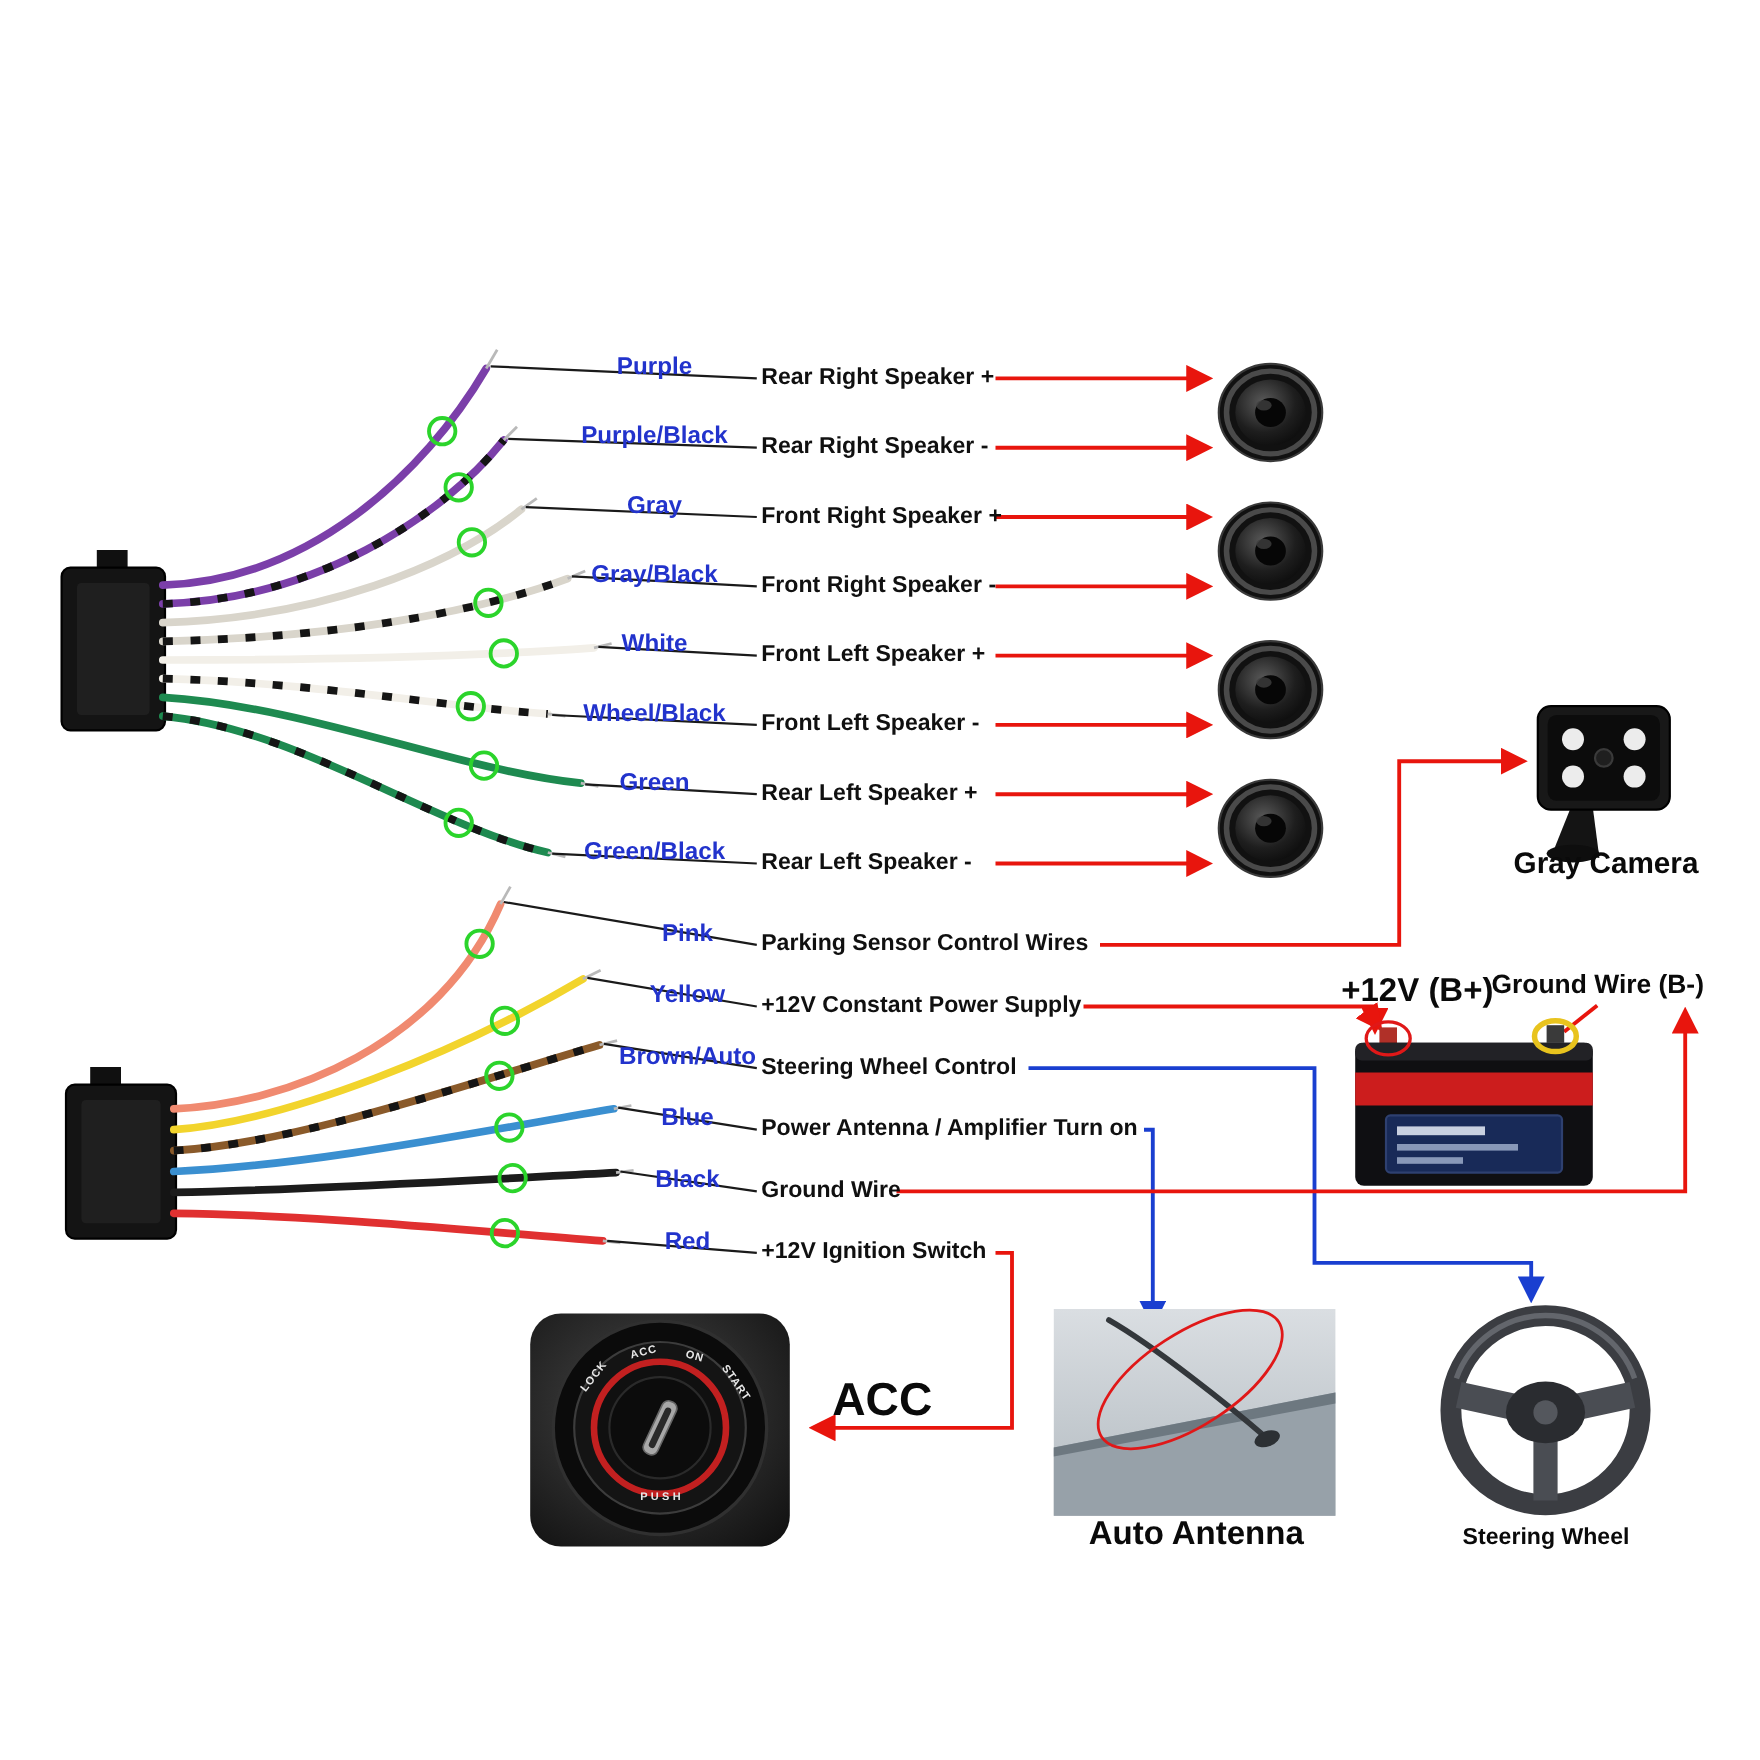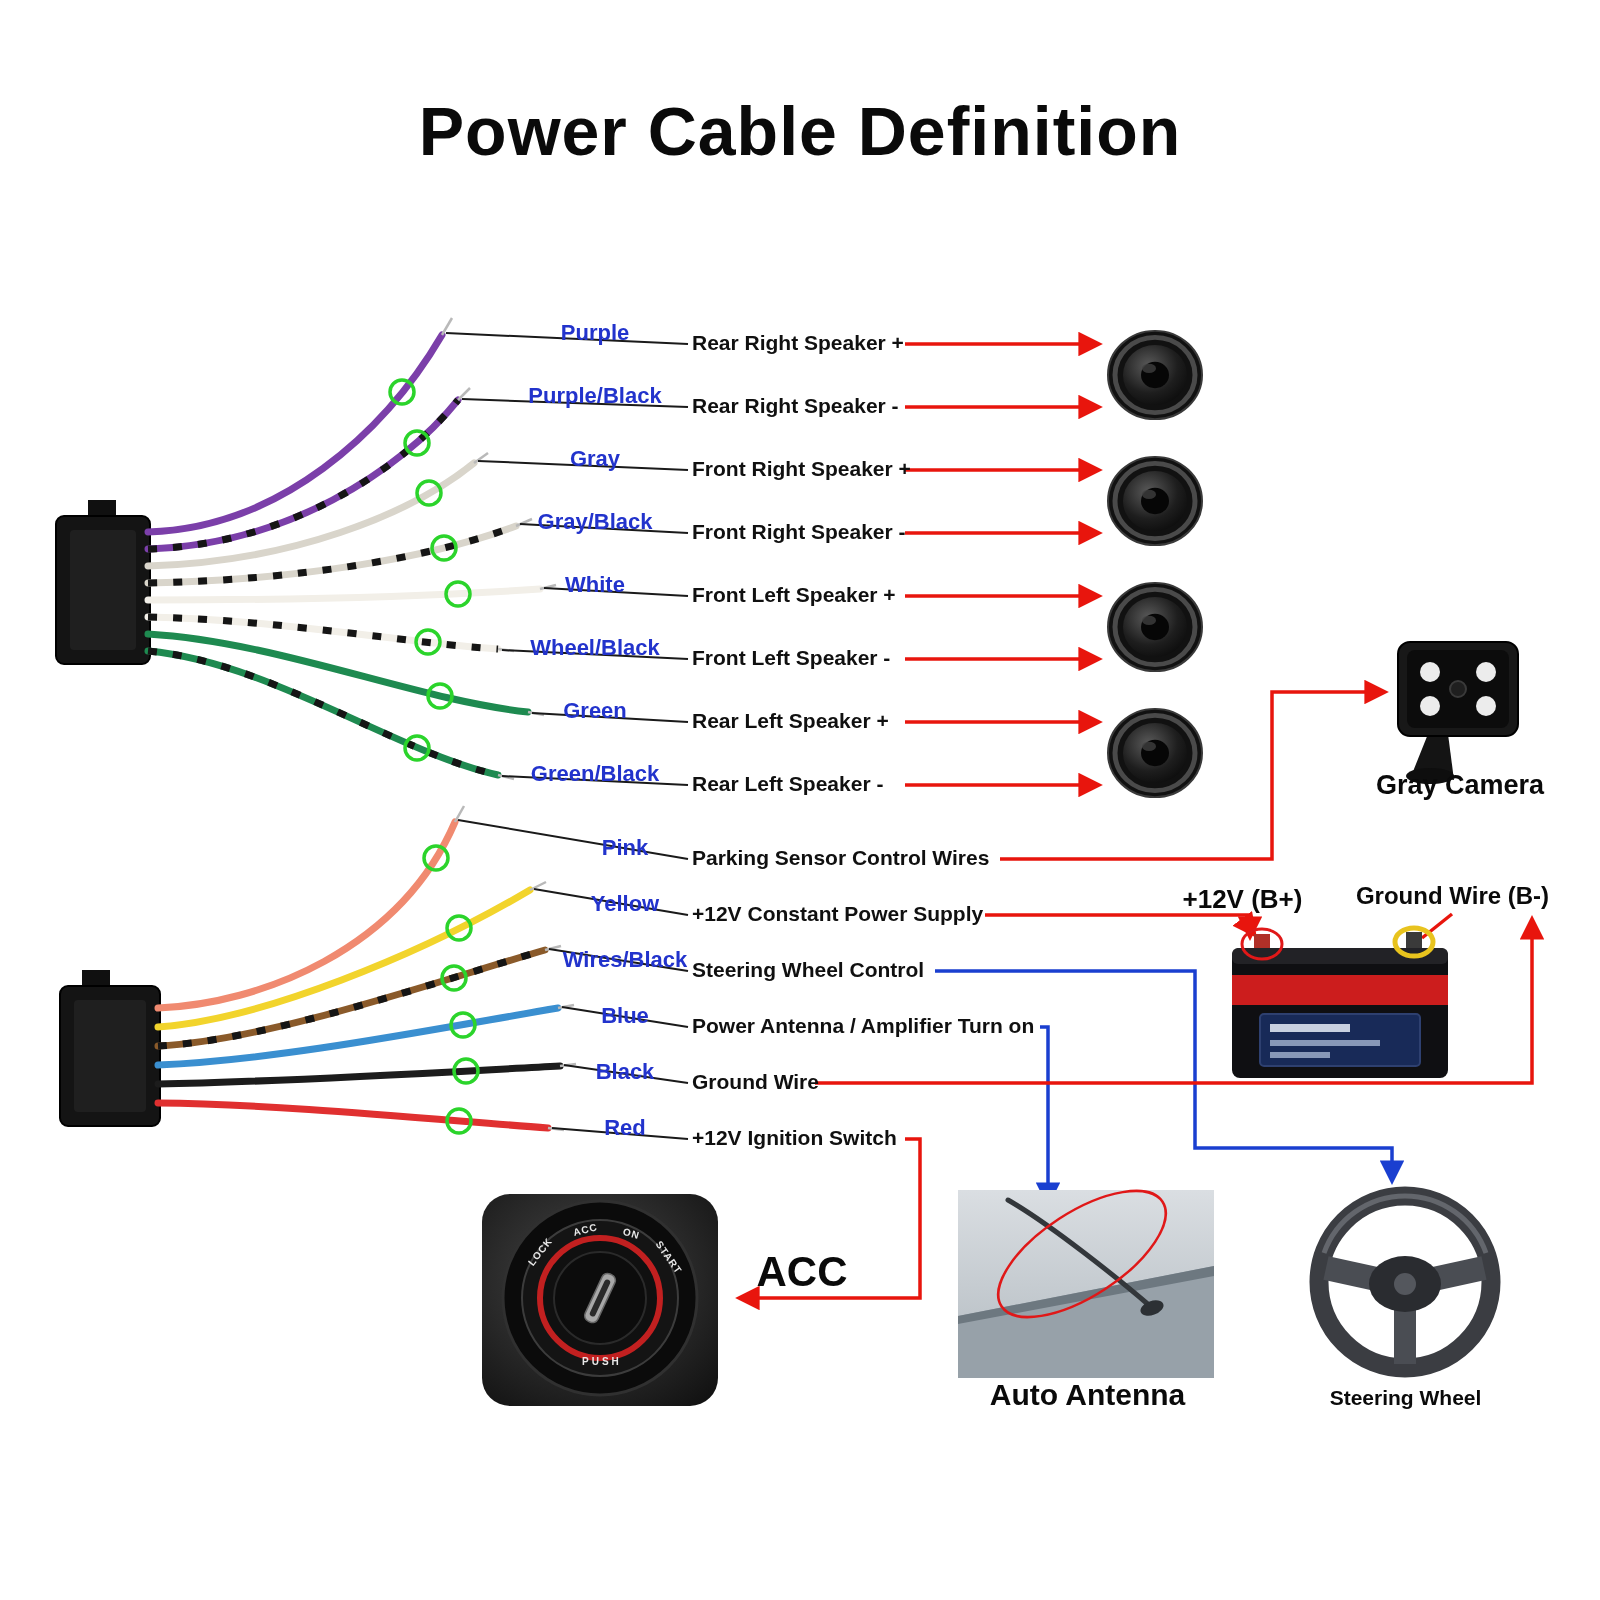--- a/index.html
+++ b/index.html
@@ -224,21 +224,20 @@
       <circle cx="1405" cy="1282" r="86" fill="none" stroke="#3b3d42" stroke-width="19"></circle>
       <path d="M1324 1253 A86 86 0 0 1 1486 1253" fill="none" stroke="#63666c" stroke-width="5"></path>
       <line x1="1326" y1="1268" x2="1390" y2="1282" stroke="#4a4d53" stroke-width="24"></line>
       <line x1="1484" y1="1268" x2="1420" y2="1282" stroke="#4a4d53" stroke-width="24"></line>
       <line x1="1405" y1="1300" x2="1405" y2="1364" stroke="#4a4d53" stroke-width="22"></line>
       <ellipse cx="1405" cy="1284" rx="36" ry="28" fill="#2a2c30"></ellipse>
       <circle cx="1405" cy="1284" r="11" fill="#54575d"></circle>
     </g>
   </svg>
 
-  <div class="title">Power Cable Definition</div>
 
   <div class="wire-color" style="top:320px">Purple</div>
   <div class="wire-func" style="top:331px">Rear Right Speaker +</div>
   <div class="wire-color" style="top:383px">Purple/Black</div>
   <div class="wire-func" style="top:394px">Rear Right Speaker -</div>
   <div class="wire-color" style="top:446px">Gray</div>
   <div class="wire-func" style="top:457px">Front Right Speaker +</div>
   <div class="wire-color" style="top:509px">Gray/Black</div>
   <div class="wire-func" style="top:520px">Front Right Speaker -</div>
   <div class="wire-color" style="top:572px">White</div>
@@ -247,31 +246,31 @@
   <div class="wire-func" style="top:646px">Front Left Speaker -</div>
   <div class="wire-color" style="top:698px">Green</div>
   <div class="wire-func" style="top:709px">Rear Left Speaker +</div>
   <div class="wire-color" style="top:761px">Green/Black</div>
   <div class="wire-func" style="top:772px">Rear Left Speaker -</div>
 
   <div class="wire-color b" style="top:835px">Pink</div>
   <div class="wire-func" style="top:846px">Parking Sensor Control Wires</div>
   <div class="wire-color b" style="top:891px">Yellow</div>
   <div class="wire-func" style="top:902px">+12V Constant Power Supply</div>
-  <div class="wire-color b" style="top:947px">Wires/Black</div>
+  <div class="wire-color b" style="top:947px">Brown/Auto</div>
   <div class="wire-func" style="top:958px">Steering Wheel Control</div>
   <div class="wire-color b" style="top:1003px">Blue</div>
   <div class="wire-func" style="top:1014px">Power Antenna / Amplifier Turn on</div>
   <div class="wire-color b" style="top:1059px">Black</div>
   <div class="wire-func" style="top:1070px">Ground Wire</div>
   <div class="wire-color b" style="top:1115px">Red</div>
   <div class="wire-func" style="top:1126px">+12V Ignition Switch</div>
 
   <div class="comp-label" style="left:1360px;top:770px;width:200px;font-size:27px">Gray Camera</div>
-  <div class="comp-label" style="left:1150px;top:884px;width:185px;font-size:26px">+12V (B+)</div>
+  <div class="comp-label" style="left:1196px;top:884px;width:185px;font-size:30px">+12V (B+)</div>
   <div class="comp-label" style="left:1345px;top:882px;width:215px;font-size:24px">Ground Wire (B-)</div>
   <div class="comp-label" style="left:742px;top:1248px;width:120px;font-size:42px">ACC</div>
   <div class="comp-label" style="left:980px;top:1378px;width:215px;font-size:30px">Auto Antenna</div>
   <div class="comp-label" style="left:1298px;top:1386px;width:215px;font-size:21px">Steering Wheel</div>
 
   <div class="dial-txt" style="left:524px;top:1246px;transform:rotate(-52deg)">LOCK</div>
   <div class="dial-txt" style="left:573px;top:1224px;transform:rotate(-14deg)">ACC</div>
   <div class="dial-txt" style="left:623px;top:1228px;transform:rotate(16deg)">ON</div>
   <div class="dial-txt" style="left:650px;top:1252px;transform:rotate(55deg)">START</div>
   <div class="dial-txt" style="left:582px;top:1356px;letter-spacing:3px">PUSH</div>

